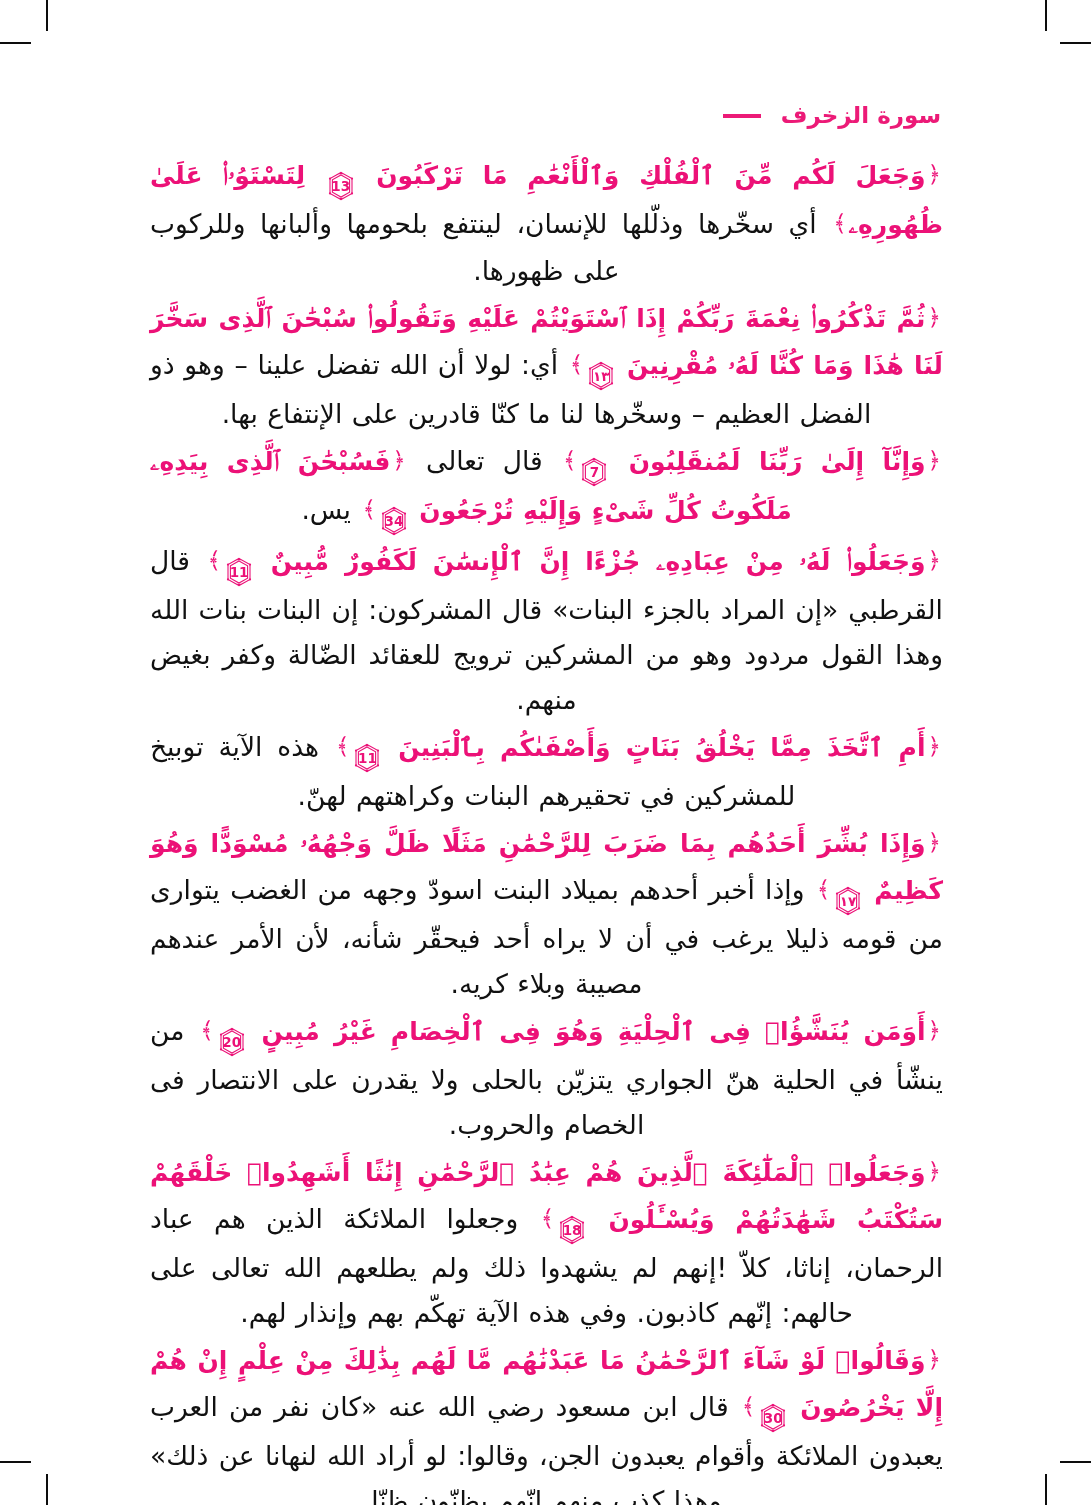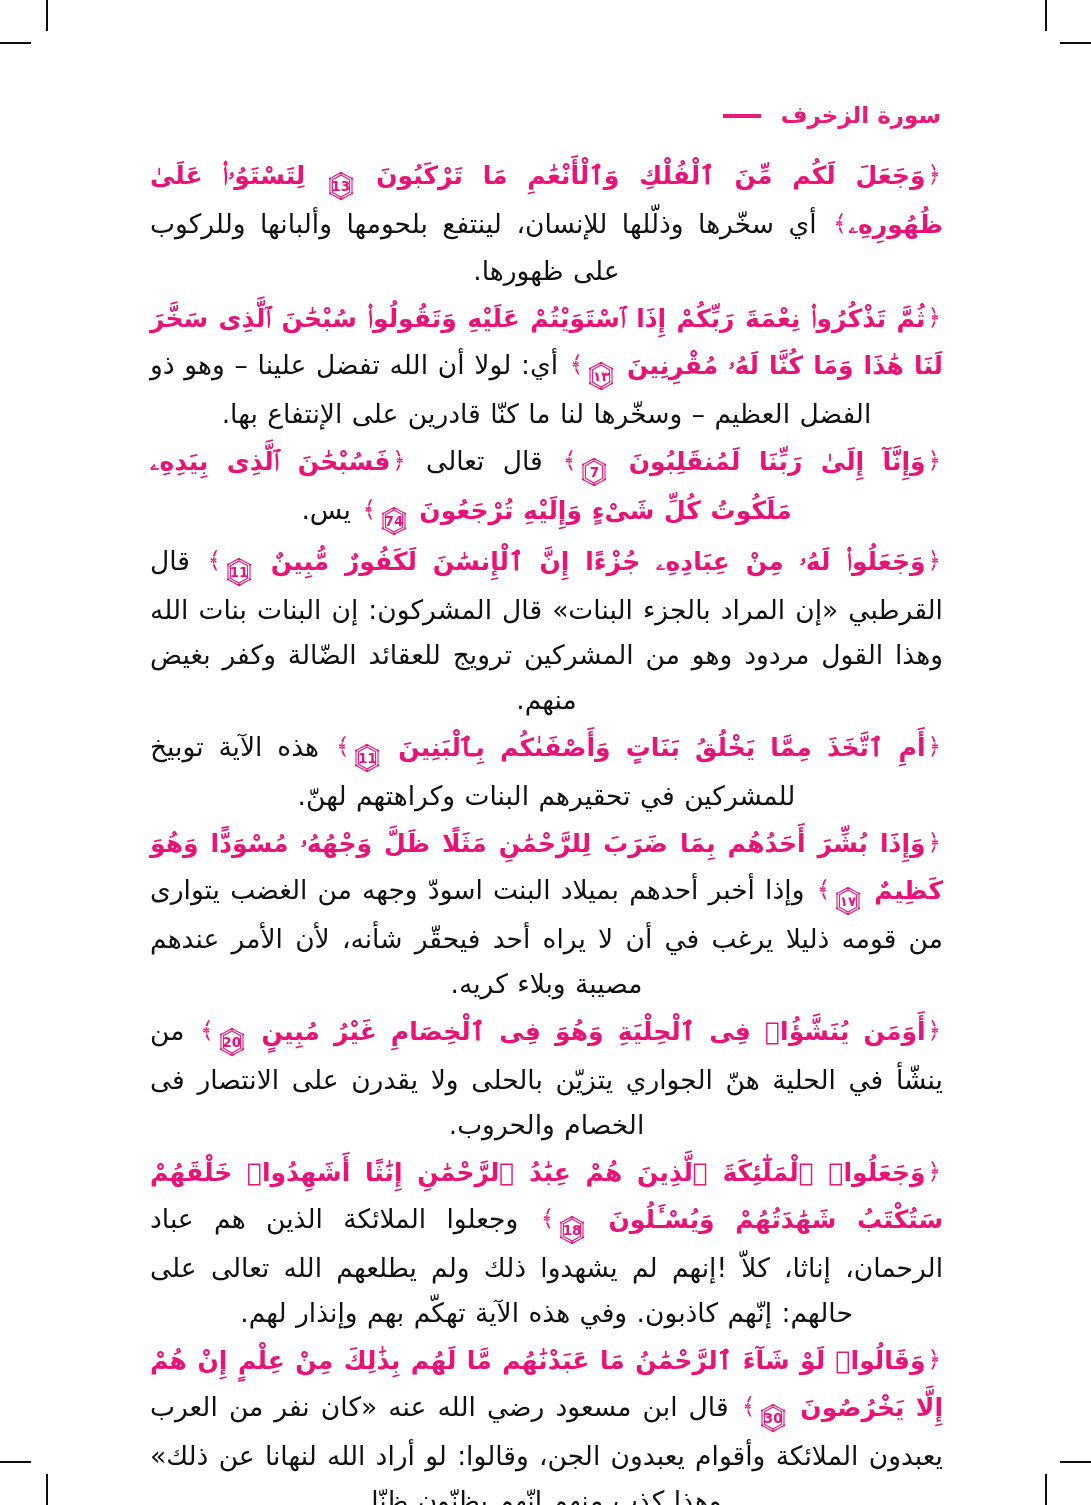--- a/index.html
+++ b/index.html
@@ -241,21 +241,21 @@
           <path d="M15 1.5 L26 7.6 L26 22.4 L15 28.5 L4 22.4 L4 7.6 Z"></path>
           <path d="M15 4 L23.6 8.8 L23.6 21.2 L15 26 L6.4 21.2 L6.4 8.8 Z"></path>
           <path d="M15 0.8 L17 3.2 L13 3.2 Z" fill="#EC1177" stroke="none"></path>
           <path d="M15 29.2 L17 26.8 L13 26.8 Z" fill="#EC1177" stroke="none"></path>
           <circle cx="4" cy="7.6" r="1.1" fill="#EC1177" stroke="none"></circle>
           <circle cx="26" cy="7.6" r="1.1" fill="#EC1177" stroke="none"></circle>
           <circle cx="4" cy="22.4" r="1.1" fill="#EC1177" stroke="none"></circle>
           <circle cx="26" cy="22.4" r="1.1" fill="#EC1177" stroke="none"></circle>
         </g>
           </svg>
-        <span class="n">74</span>
+        <span class="n">34</span>
       </span><span class="brk">﴾</span>
       <span class="prose">يس.</span>
     </p>
 
     <p class="block">
       <span class="brk">﴿</span><span class="ayah">وَجَعَلُوا۟ لَهُۥ مِنْ عِبَادِهِۦ جُزْءًا إِنَّ ٱلْإِنسَٰنَ لَكَفُورٌ مُّبِينٌ</span>
       <span class="ayah-num">
         <svg viewBox="0 0 30 30" aria-hidden="true">
             <g fill="none" stroke="#EC1177" stroke-width="1.1">
           <path d="M15 1.5 L26 7.6 L26 22.4 L15 28.5 L4 22.4 L4 7.6 Z"></path>

